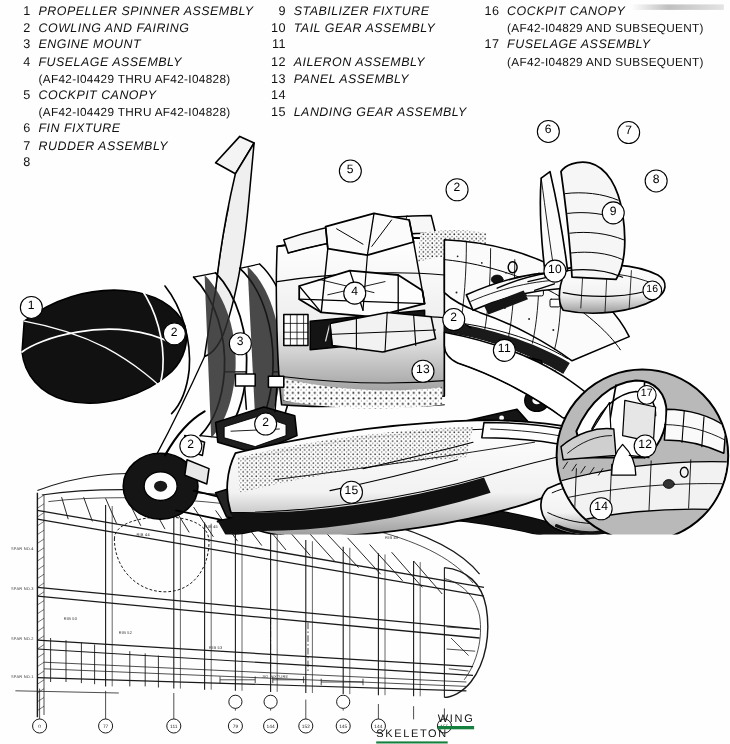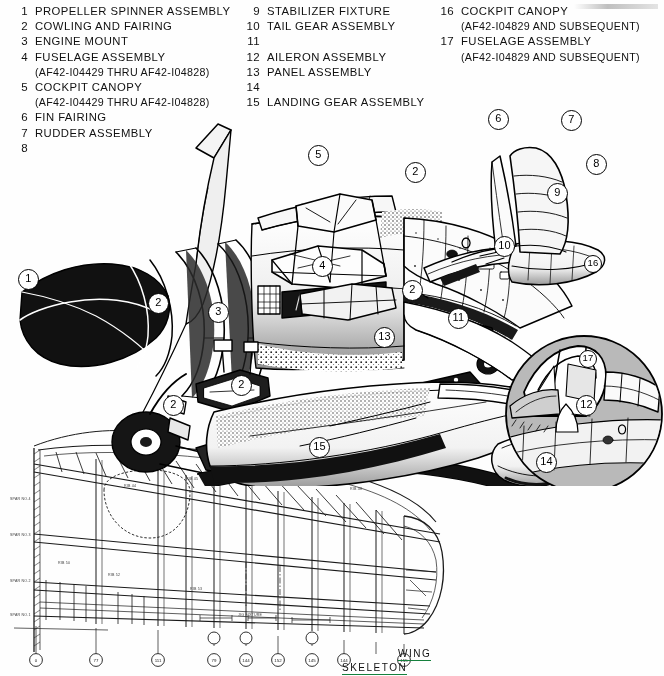--- a/index.html
+++ b/index.html
@@ -11,41 +11,41 @@
 
   
   .legend{position:absolute;top:4px;left:0;width:664px;height:108px;}
   .legcol{position:absolute;top:0;}
   .legcol.c1{left:8px;width:232px;}
   .legcol.c2{left:240px;width:192px;}
   .legcol.c3{left:434px;width:230px;}
   .legrow{display:flex;align-items:flex-start;height:15.2px;line-height:15.2px;}
   .legnum{width:20px;text-align:right;padding-right:7px;flex:none;
           font-size:11.5px;letter-spacing:.4px;}
-  .legtxt{font-size:11.3px;letter-spacing:.45px;white-space:nowrap;}
+  .legtxt{font-size:11.3px;letter-spacing:.45px;white-space:nowrap;font-style:italic;}
   .legsub{padding-left:27px;font-size:10.7px;letter-spacing:.3px;
           height:15.2px;line-height:15.2px;white-space:nowrap;}
 
   
   .cal{position:absolute;width:19px;height:19px;border:1.6px solid #000;
        border-radius:50%;background:#fff;color:#000;
        font-size:11px;line-height:16px;text-align:center;
        letter-spacing:.2px;font-family:"Liberation Sans",sans-serif;z-index:40;}
   .cal.sm{width:16px;height:16px;line-height:13px;font-size:9.5px;border-width:1.3px;}
 
   
   #plane{position:absolute;left:0;top:96px;width:664px;height:390px;z-index:10;}
   #skel {position:absolute;left:0;top:430px;width:664px;height:246px;z-index:5;}
 
   .smudge{position:absolute;right:6px;top:4px;width:84px;height:5px;
           background:linear-gradient(90deg,rgba(150,150,150,0) 0%,rgba(140,140,140,.55) 40%,rgba(150,150,150,.25) 100%);
           z-index:2;}
 
   .cap{position:absolute;font-size:10px;letter-spacing:1.5px;z-index:30;
-       border-bottom:1px solid #15803d;padding-bottom:1px;}
+       border-bottom:3px solid #15803d;padding-bottom:1px;}
   #cap-wing{left:398px;top:648px;}
   #cap-skel{left:342px;top:662px;}
 </style>
 </head>
 <body>
 
 <div id="sheet">
 
   <div class="smudge"></div>
 
@@ -69,21 +69,21 @@
         <span class="legtxt">FUSELAGE ASSEMBLY</span>
       </div>
       <div class="legsub">(AF42-I04429 THRU AF42-I04828)</div>
       <div class="legrow">
         <span class="legnum">5</span>
         <span class="legtxt">COCKPIT CANOPY</span>
       </div>
       <div class="legsub">(AF42-I04429 THRU AF42-I04828)</div>
       <div class="legrow">
         <span class="legnum">6</span>
-        <span class="legtxt">FIN FAIRING</span>
+        <span class="legtxt">FIN FIXTURE</span>
       </div>
       <div class="legrow">
         <span class="legnum">7</span>
         <span class="legtxt">RUDDER ASSEMBLY</span>
       </div>
       <div class="legrow">
         <span class="legnum">8</span>
       </div>
     </div>
 

